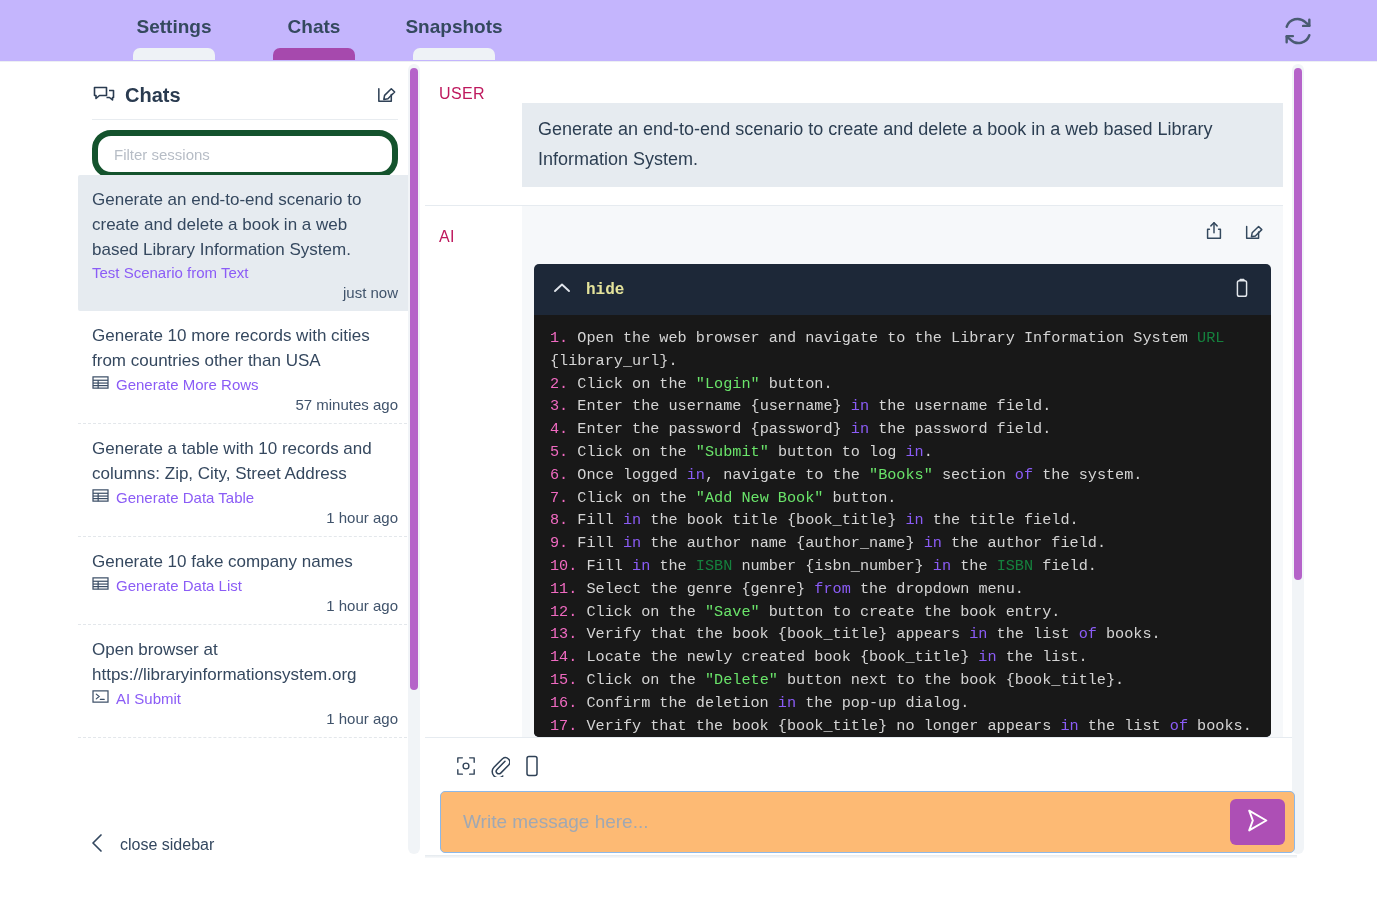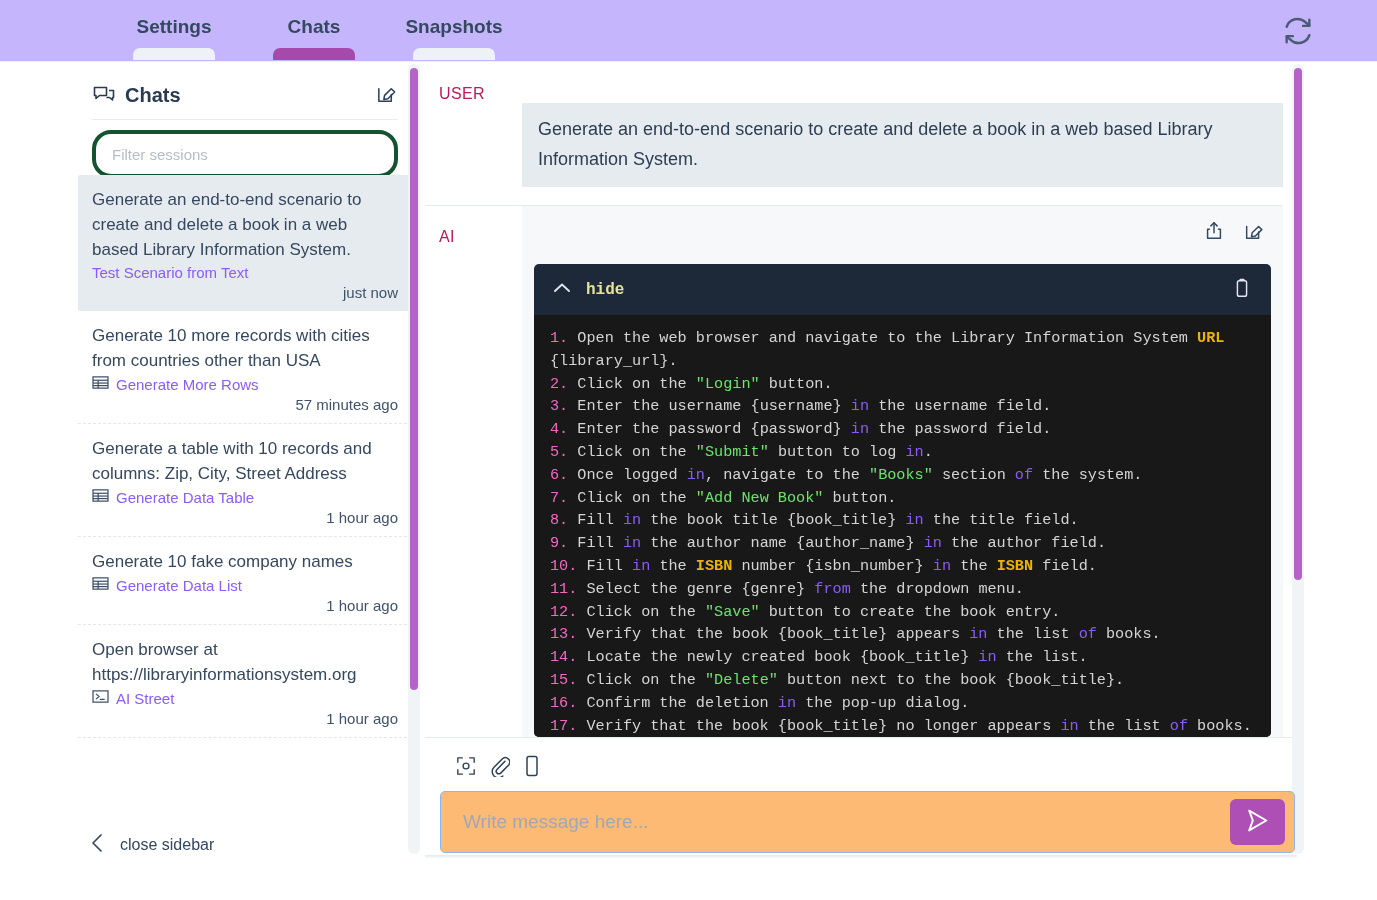--- a/index.html
+++ b/index.html
@@ -52,21 +52,21 @@
   }
   .sidebar-head-left { display: flex; align-items: center; gap: 9px; }
   .sidebar-title { font-size: 20px; font-weight: bold; color: #2a3b50; }
   .edit-btn { cursor: pointer; color: #2f4156; }
   .sidebar-divider {
     height: 1px; background: #e8ecf0; margin: 0 14px;
   }
   .filter-wrap { padding: 10px 14px 6px 14px; }
   .filter-input {
     width: 100%; height: 48px;
-    border: 4px solid #14532d; border-radius: 19px;
+    border: 6px solid #14532d; border-radius: 19px;
     padding: 0 16px;
     font-size: 15px; color: #33475f;
     font-family: "Liberation Sans", sans-serif;
     outline: none; background: #fff;
   }
   .filter-input::placeholder { color: #b7bdc6; }
 
   .session-list {
     position: absolute; left: 0; top: 112px; width: 334px; height: 625px;
     overflow: hidden;
@@ -168,21 +168,21 @@
     font-size: 15.2px;
     line-height: 22.8px;
     color: #d4d4d4;
     white-space: pre-wrap;
     max-height: 430px;
     overflow: hidden;
   }
   .num { color: #f06ac1; }
   .kw  { color: #8b5cf6; }
   .str { color: #6ae46a; }
-  .typ { color: #eab308; font-weight: bold; }
+  .typ { color: #15803d; }
 
   
   .ms-track {
     position: absolute; left: 1292px; top: 64px;
     width: 12px; height: 790px;
     background: #f1f4f7; border-radius: 6px;
   }
   .ms-thumb {
     position: absolute; left: 1294px; top: 68px;
     width: 8px; height: 512px;
@@ -356,21 +356,21 @@
     <div class="session">
       <div class="session-title">Open browser at https://libraryinformationsystem.org</div>
       <div class="session-meta">
         <span>
           <svg width="17" height="15" viewBox="0 0 18 16" fill="none" stroke="#3b4e66" stroke-width="1.3" stroke-linecap="round">
             <rect x="1" y="2" width="16" height="12"></rect>
               <polyline points="4.5,5.5 7.5,8 4.5,10.5"></polyline>
             <line x1="8.8" y1="11" x2="13" y2="11"></line>
           </svg>
         </span>
-        <span>AI Street</span>
+        <span>AI Submit</span>
       </div>
       <div class="session-time">1 hour ago</div>
     </div>
   </div>
 
   <div class="close-sidebar">
     <span>
       <svg width="16" height="22" viewBox="0 0 16 22" fill="none" stroke="#33475f" stroke-width="1.7" stroke-linecap="round" stroke-linejoin="round">
         <polyline points="11,3 3,11 11,19"></polyline>
       </svg>

